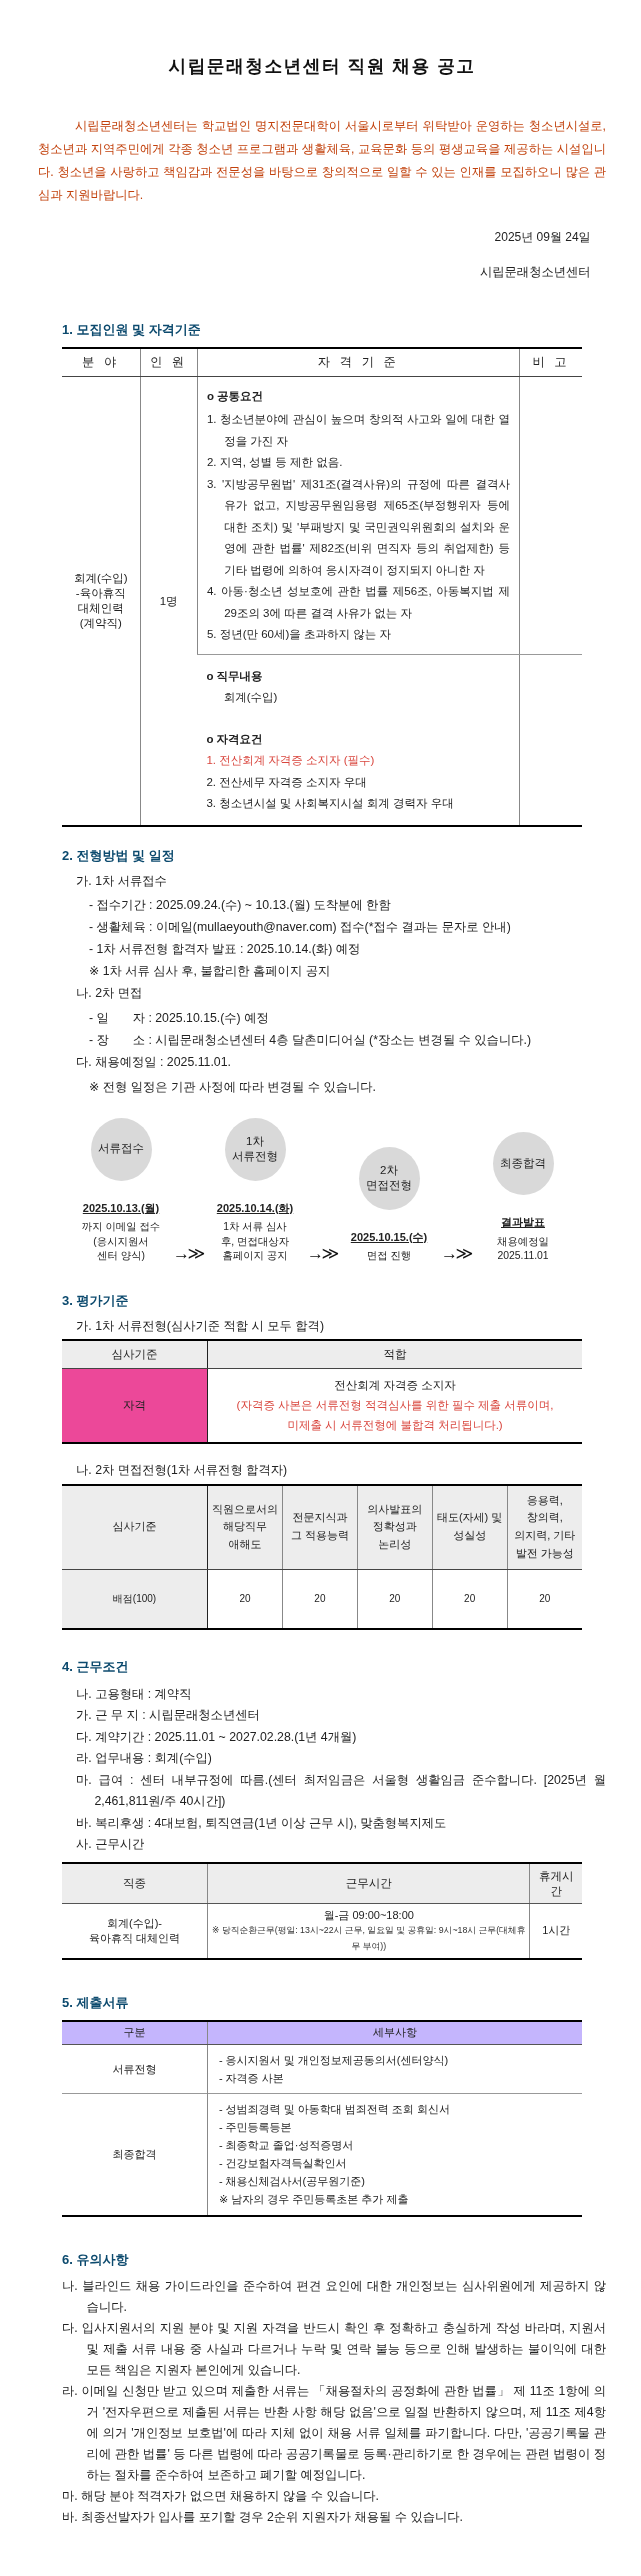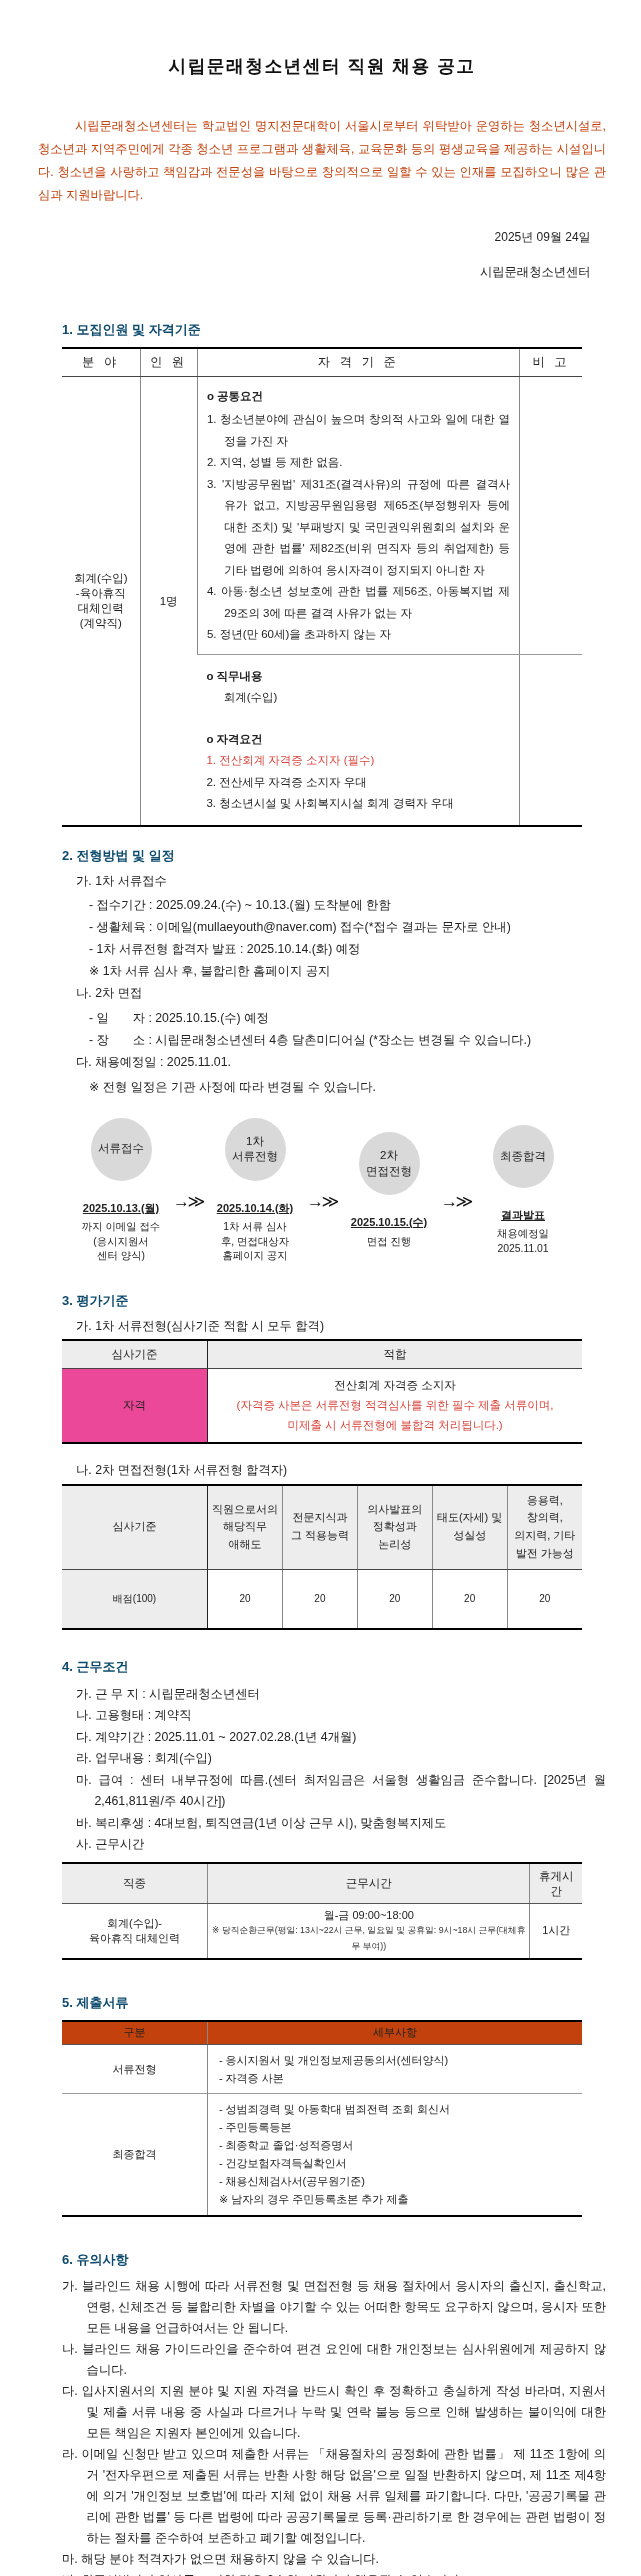--- a/index.html
+++ b/index.html
@@ -31,21 +31,21 @@
   .t1 td { border-left:0.8px solid #888; padding:7.7px 9.2px; font-size:11.5px; }
   .t1 td:first-child { border-left:none; }
   .t1 th + th { border-left:0.8px solid #888; }
   .t1 .c { text-align:center; }
   .t1 .qual { line-height:21.5px; }
   .t1 .row1 td { height:278px; border-bottom:0.8px solid #999; }
   .t1 .row1 td.nosep { border-bottom:none; }
   .t1 .row2 td { height:171px; }
   .hang { padding-left:1.5em; text-indent:-1.5em; line-height:21.5px; text-align:justify;}
   
-  .flow { display:flex; justify-content:center; align-items:center; margin:20px 0 28px 0; }
+  .flow { display:flex; justify-content:center; align-items:flex-end; margin:20px 0 28px 0; }
   .f-step { width:91px; text-align:center; }
   .f-circle { width:61px; height:63px; border-radius:50%; background:#d9d9d9; margin:0 auto 20px auto;
               display:flex; align-items:center; justify-content:center; font-size:11.5px; line-height:15.4px; color:#222;}
   .f-date { font-size:11px; font-weight:bold; text-decoration:underline; margin-bottom:4.6px;}
   .f-desc { font-size:10.4px; line-height:14.6px; }
   .f-arrow { width:43px; text-align:center; font-size:17px; letter-spacing:-2.3px; margin-top:21.5px; color:#111;}
   
   .t3a th { background:#ededed; padding:6.1px; font-size:11.5px; height:26px; border-bottom:0.8px solid #444;}
   .t3a th + th, .t3a td + td { border-left:1.5px solid #222; }
   .t3a td { padding:6.1px; font-size:11.5px; height:71px; }
@@ -56,21 +56,21 @@
   .t3b th + th, .t3b td + td { border-left:0.8px solid #888; }
   .t3b th.first + th, .t3b td.first + td { border-left:1.5px solid #222; }
   .t3b td { padding:6.1px 3.1px; font-size:10px; text-align:center; height:60px;}
   .t3b .first { background:#ededed; text-align:center; }
   
   .t4 th { background:#ededed; border-bottom:0.8px solid #555; padding:4.6px; font-size:11.5px; height:24.6px;}
   .t4 th + th, .t4 td + td { border-left:0.8px solid #888; }
   .t4 td { padding:3.8px 3.1px; text-align:center; font-size:11px; line-height:15.4px;}
   .t4 .note { font-size:8.8px; color:#333; }
   
-  .t5 th { background:#c2410c; border-bottom:0.8px solid #555; padding:3.8px; font-size:11px; height:21.5px;}
+  .t5 th { background:#c4b5fd; border-bottom:0.8px solid #555; padding:3.8px; font-size:11px; height:21.5px;}
   .t5 th + th, .t5 td + td { border-left:0.8px solid #888; }
   .t5 td { padding:6.1px 10.8px; font-size:11px; line-height:18px; }
   .t5 tr + tr td { border-top:0.8px solid #999; }
   .t5 .lab { text-align:center; }
   
   .notice-item { font-size:12.3px; line-height:21px; text-align:justify; padding-left:2em; text-indent:-2em; margin-left:24px;}
   .gap8{height:6.1px;} .gap20{height:15.4px;} .gap26{height:20px;} .gap36{height:28px;} .gap44{height:34px;}
   .blank-line{height:20px;}
 </style>
 </head>
@@ -232,22 +232,22 @@
         <td>20</td>
         <td>20</td>
       </tr>
     </tbody>
   </table>
 
   <div class="gap36"></div>
 
   <div class="sec-h">4. 근무조건</div>
   <div class="indent1">
+      <div class="hang line">나. 고용형태 : 계약직</div>
       <div class="hang line">가. 근 무 지 : 시립문래청소년센터</div>
-      <div class="hang line">나. 고용형태 : 계약직</div>
       <div class="hang line">다. 계약기간 : 2025.11.01 ~ 2027.02.28.(1년 4개월)</div>
       <div class="hang line">라. 업무내용 : 회계(수입)</div>
       <div class="hang line">마. 급여 : 센터 내부규정에 따름.(센터 최저임금은 서울형 생활임금 준수합니다. [2025년 월 2,461,811원/주 40시간])</div>
       <div class="hang line">바. 복리후생 : 4대보험, 퇴직연금(1년 이상 근무 시), 맞춤형복지제도</div>
       <div class="hang line">사. 근무시간</div>
     </div>
   <div class="gap8"></div>
   <table class="doc t4">
     <thead>
       <tr>
@@ -294,21 +294,20 @@
 - 채용신체검사서(공무원기준)
 ※ 남자의 경우 주민등록초본 추가 제출</td>
       </tr>
     </tbody>
   </table>
 
   <div class="gap44"></div>
 
   <div class="sec-h">6. 유의사항</div>
   <div>
-      <div class="notice-item">가. 블라인드 채용 시행에 따라 서류전형 및 면접전형 등 채용 절차에서 응시자의 출신지, 출신학교, 연령, 신체조건 등 불합리한 차별을 야기할 수 있는 어떠한 항목도 요구하지 않으며, 응시자 또한 모든 내용을 언급하여서는 안 됩니다.</div>
       <div class="notice-item">나. 블라인드 채용 가이드라인을 준수하여 편견 요인에 대한 개인정보는 심사위원에게 제공하지 않습니다.</div>
       <div class="notice-item">다. 입사지원서의 지원 분야 및 지원 자격을 반드시 확인 후 정확하고 충실하게 작성 바라며, 지원서 및 제출 서류 내용 중 사실과 다르거나 누락 및 연락 불능 등으로 인해 발생하는 불이익에 대한 모든 책임은 지원자 본인에게 있습니다.</div>
       <div class="notice-item">라. 이메일 신청만 받고 있으며 제출한 서류는 「채용절차의 공정화에 관한 법률」 제 11조 1항에 의거 '전자우편으로 제출된 서류는 반환 사항 해당 없음'으로 일절 반환하지 않으며, 제 11조 제4항에 의거 '개인정보 보호법'에 따라 지체 없이 채용 서류 일체를 파기합니다. 다만, '공공기록물 관리에 관한 법률' 등 다른 법령에 따라 공공기록물로 등록·관리하기로 한 경우에는 관련 법령이 정하는 절차를 준수하여 보존하고 폐기할 예정입니다.</div>
       <div class="notice-item">마. 해당 분야 적격자가 없으면 채용하지 않을 수 있습니다.</div>
       <div class="notice-item">바. 최종선발자가 입사를 포기할 경우 2순위 지원자가 채용될 수 있습니다.</div>
     </div>
 
 </div>
 
 

